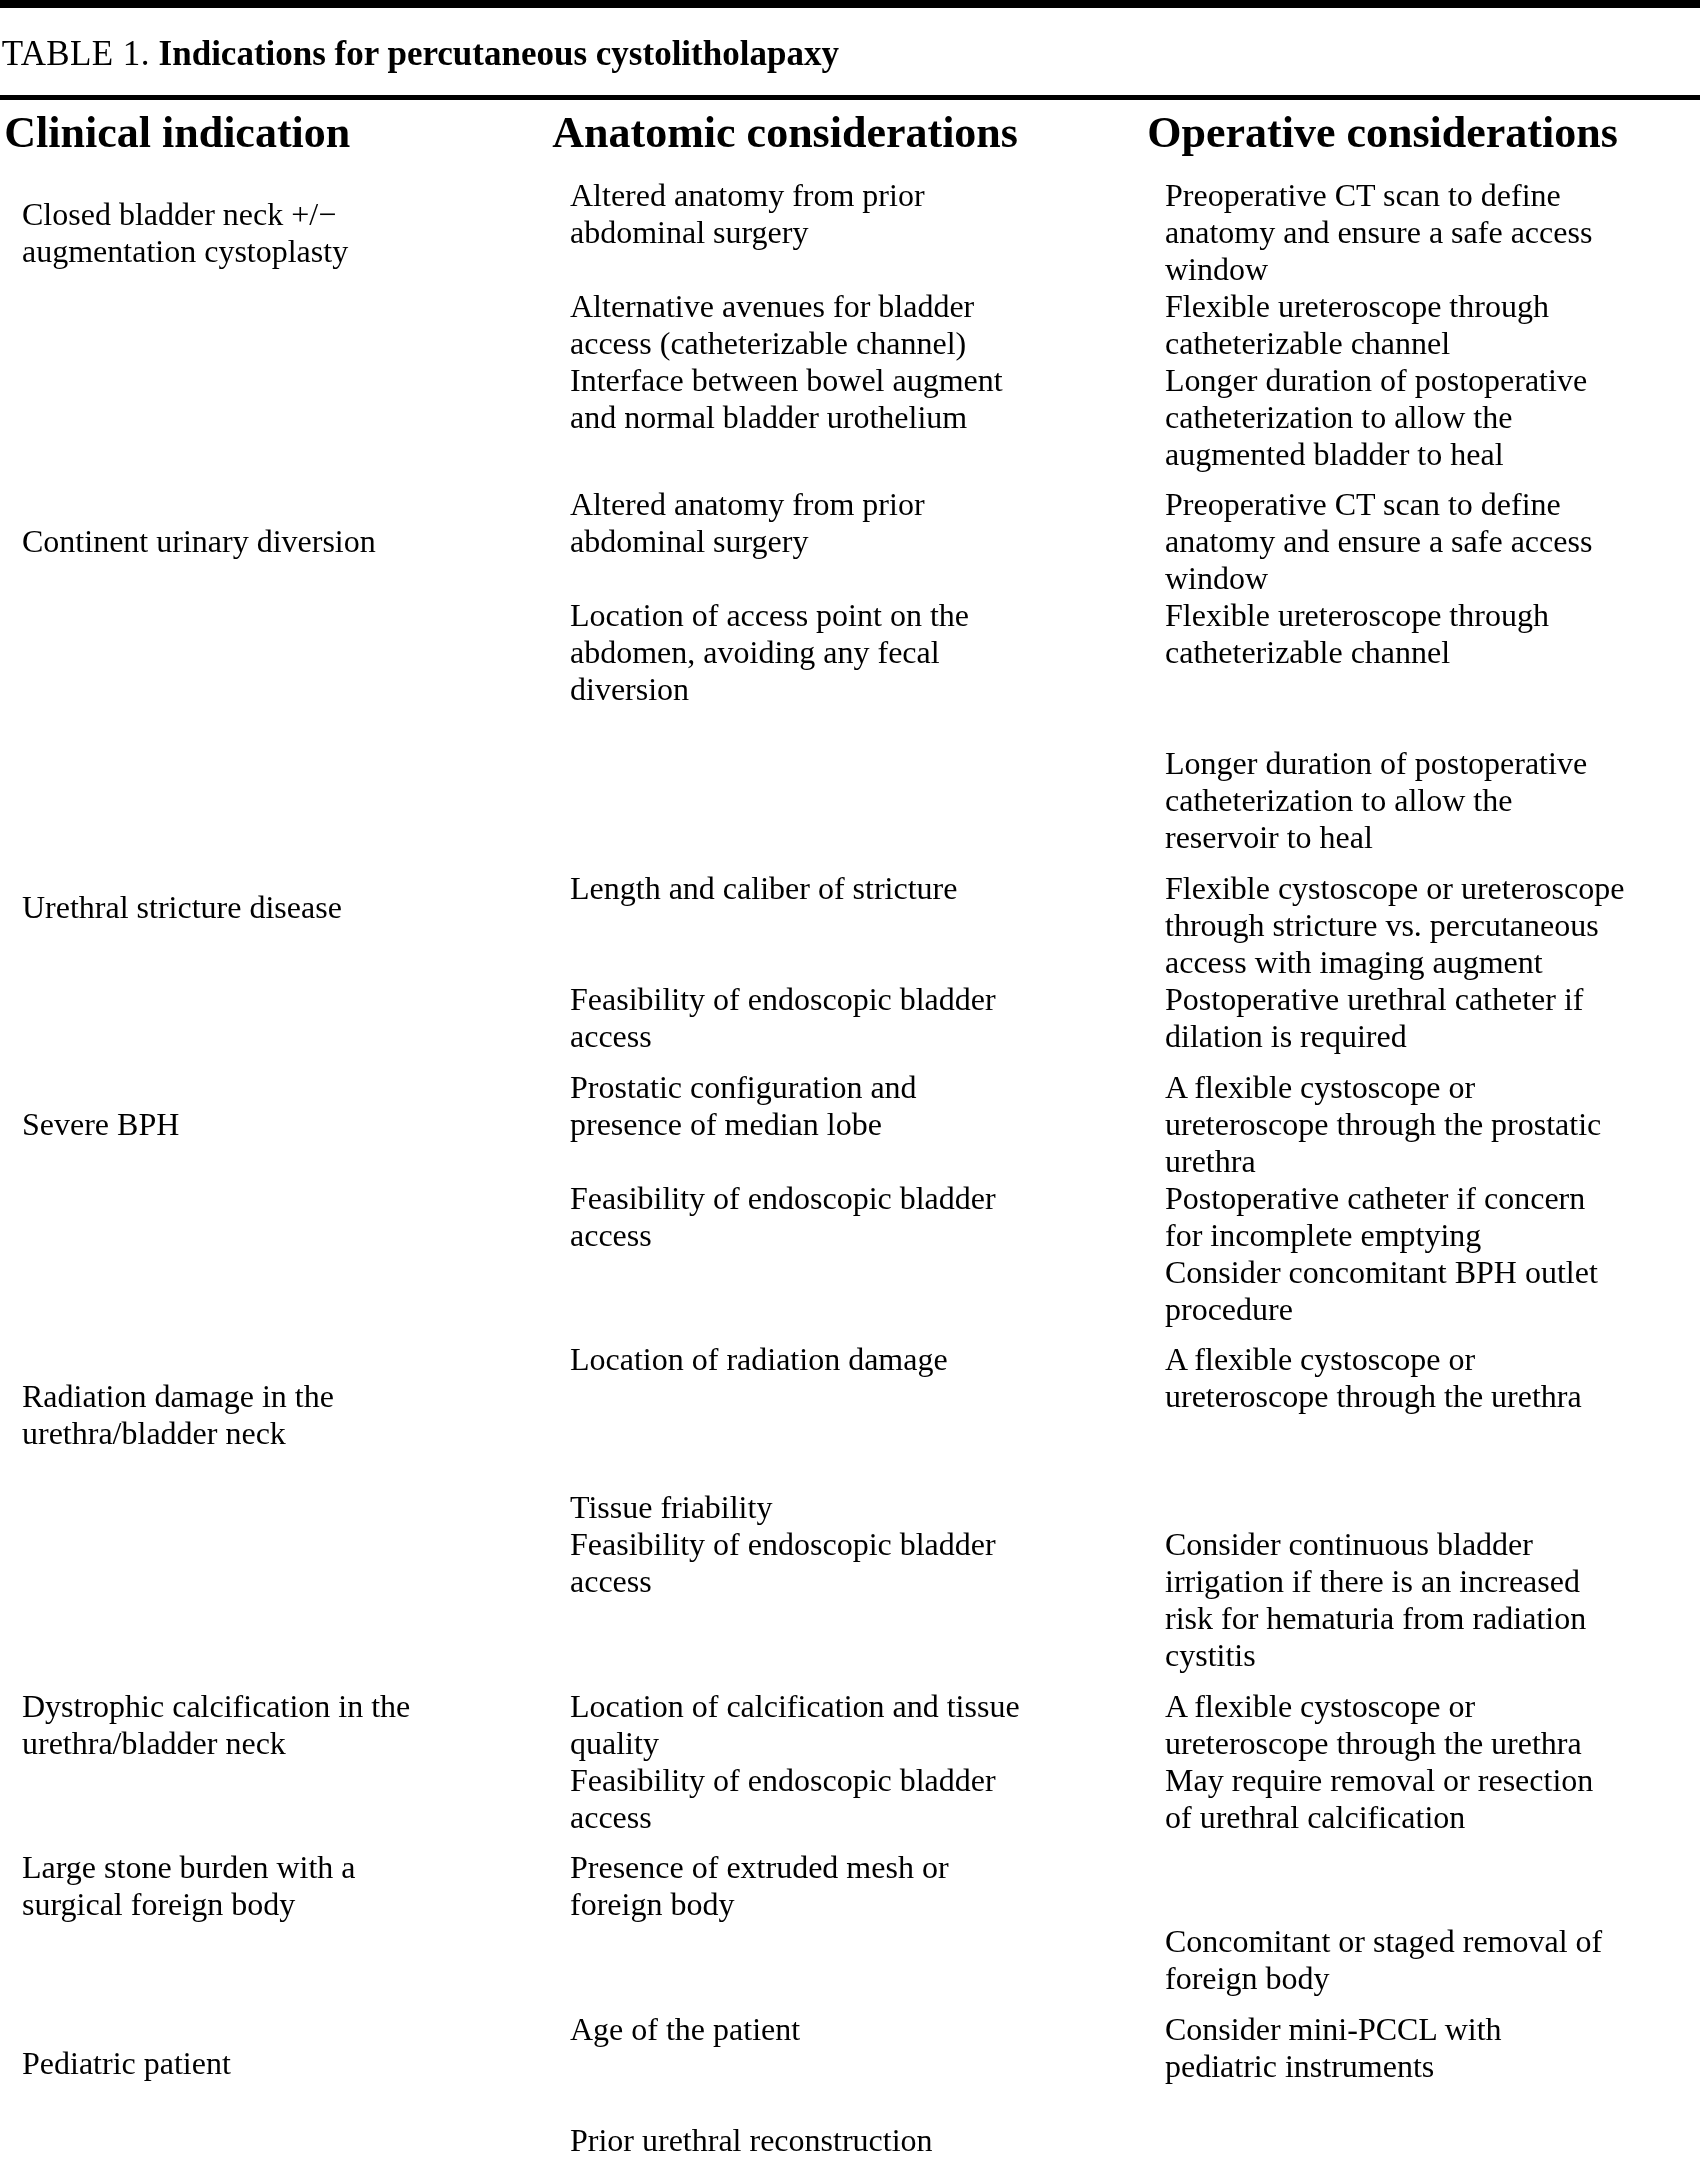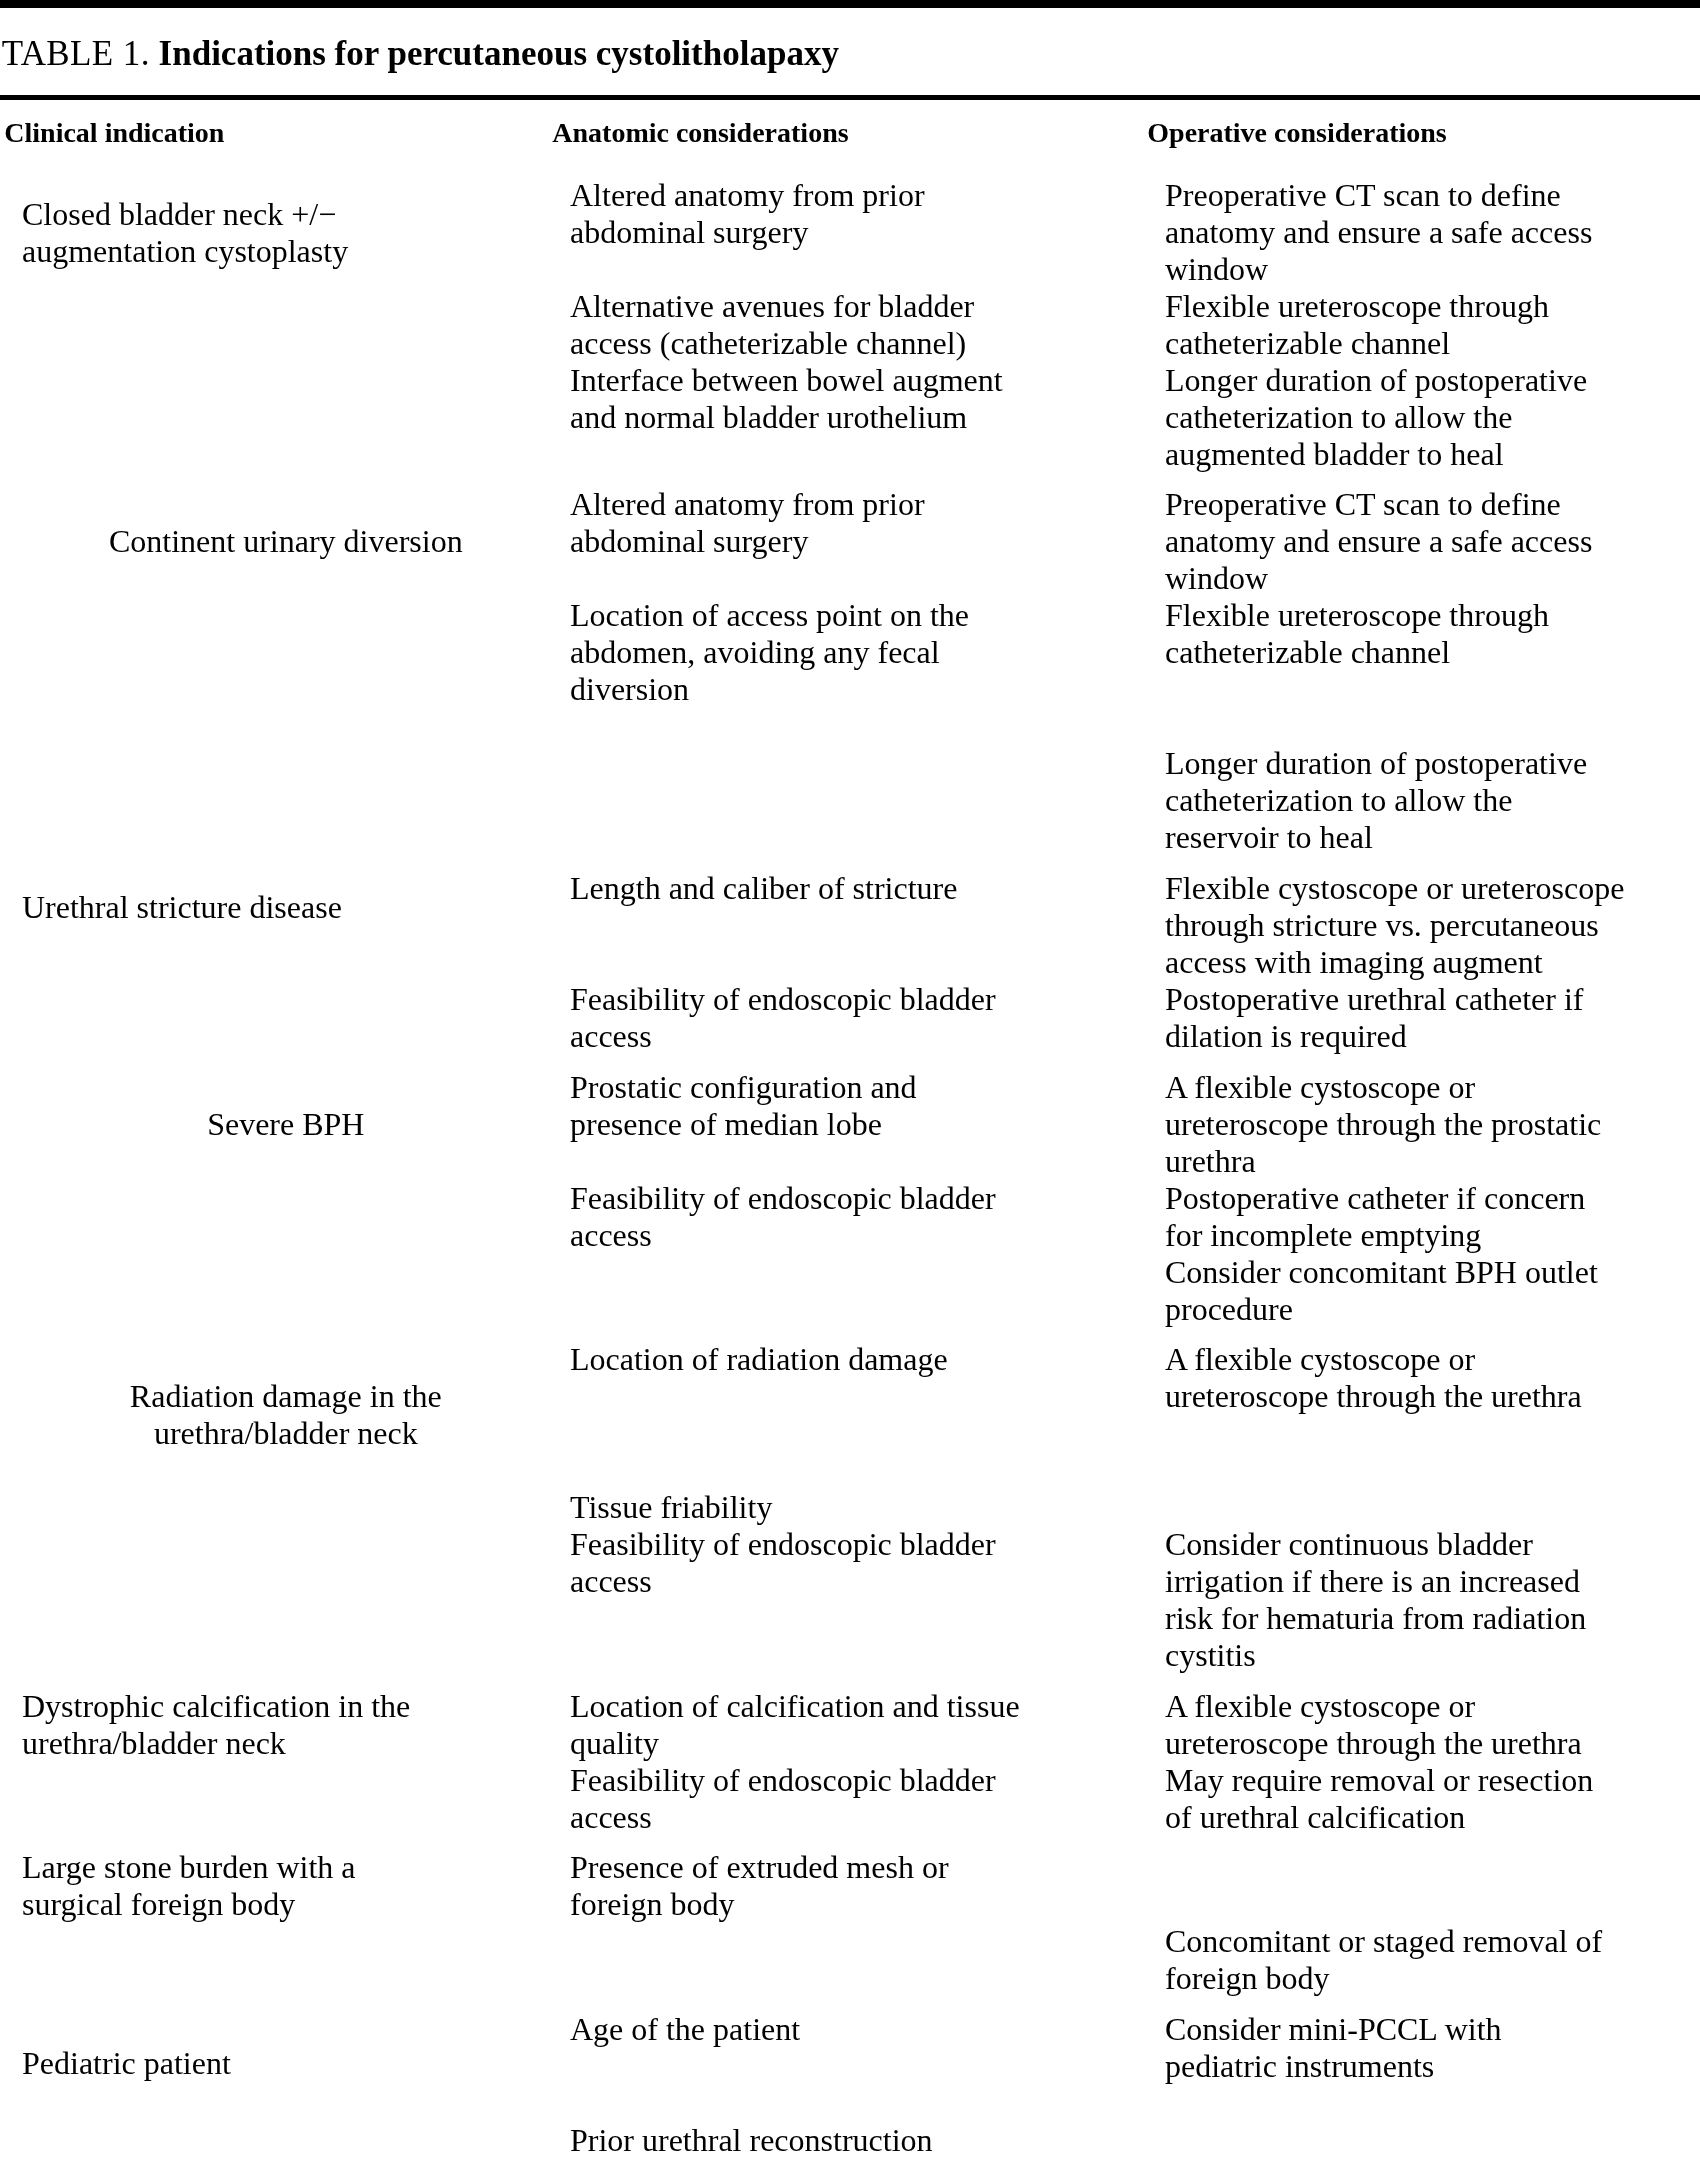--- a/index.html
+++ b/index.html
@@ -35,21 +35,21 @@
   .header-rule {
     margin-top: 20.4px;
     width: 100%;
     height: 5.1px;
     background: #000000;
   }
   .col-headers {
     display: grid;
     grid-template-columns: 548px 595px 553px;
     padding: 12px 0 0 4.3px;
-    font-size: 28px;
+    font-size: 44px;
     font-weight: 700;
     line-height: 41px;
   }
   .tbody {
     margin-top: 24px;
     padding-left: 22px;
   }
   .row + .row {
     margin-top: 13.6px;
   }
@@ -59,21 +59,21 @@
     align-items: start;
   }
   .cell {
     font-size: 32px;
     line-height: 37px;
     white-space: pre-line;
     padding-right: 20.4px;
   }
   
   .off-half { padding-top: 19px; }
-  .off-one  { padding-top: 37px; text-align: center; }
+  .off-one  { padding-top: 37px; }
   .off-most { padding-top: 34px; }
   
   .gap-line { margin-top: 37px; }
 </style>
 </head>
 <body>
 
 <div class="top-rule"></div>
 
 <div class="caption">

